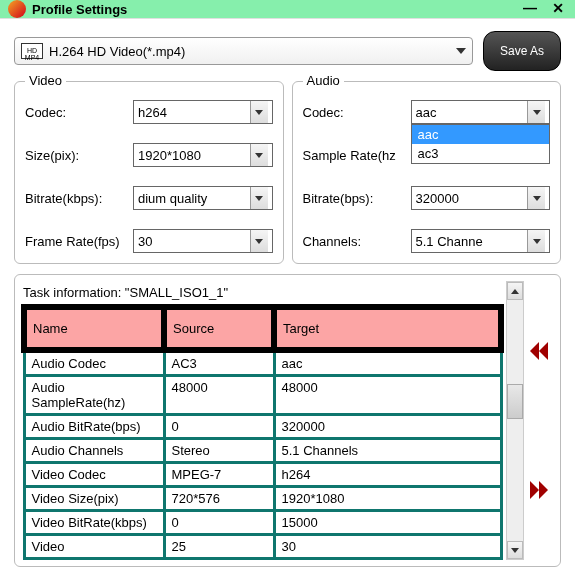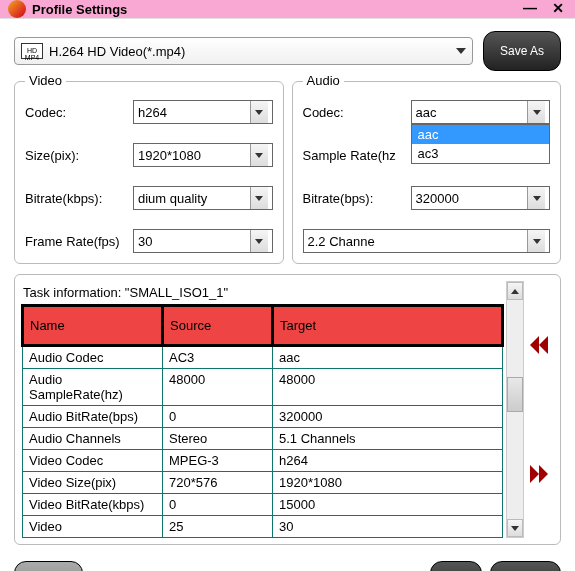--- a/index.html
+++ b/index.html
@@ -1,18 +1,18 @@
 <!DOCTYPE html>
 <html><head>
   <meta charset="utf-8">
   <style>
     * { box-sizing: border-box; margin: 0; padding: 0; }
     body { font-family: Tahoma, Arial, sans-serif; font-size: 12px; background: #d4d4d4; width: 575px; height: 571px; overflow: hidden; }
     .window { width: 575px; height: 571px; background: #fff; display: flex; flex-direction: column; }
-    .titlebar { background: #f9a8d4; height: 28px; display: flex; align-items: center; padding: 0 8px; border-bottom: 1px solid #e0e0e0; }
+    .titlebar { background: #86efac; height: 28px; display: flex; align-items: center; padding: 0 8px; border-bottom: 1px solid #e0e0e0; }
     .titlebar-icon { width: 18px; height: 18px; margin-right: 6px; background: linear-gradient(135deg, #f5a623 0%, #d0021b 100%); border-radius: 50%; }
     .titlebar-title { font-weight: bold; font-size: 13px; flex: 1; }
     .titlebar-controls { display: flex; gap: 10px; }
     .titlebar-btn { width: 18px; height: 18px; font-size: 14px; font-weight: bold; text-align: center; cursor: pointer; }
     .content { flex: 1; padding: 12px 14px 8px 14px; display: flex; flex-direction: column; gap: 10px; justify-content: space-between; }
     .toprow { display: flex; gap: 10px; align-items: center; }
     .profile-select { flex: 1; display: flex; align-items: center; height: 28px; border: 1px solid #999; border-radius: 4px; background: linear-gradient(#fff, #f0f0f0); padding: 0 6px; position: relative; }
     .profile-icon { width: 22px; height: 16px; border: 1px solid #333; font-size: 7px; text-align: center; line-height: 7px; padding-top: 3px; margin-right: 6px; background: #fff; }
     .profile-text { flex: 1; font-size: 13px; }
     .profile-arrow { width: 0; height: 0; border-left: 5px solid transparent; border-right: 5px solid transparent; border-top: 6px solid #333; }
@@ -28,22 +28,22 @@
     .combo-text { flex: 1; font-size: 13px; overflow: hidden; white-space: nowrap; }
     .combo-btn { width: 18px; height: 100%; display: flex; align-items: center; justify-content: center; border-left: 1px solid #999; background: linear-gradient(#f5f5f5, #ddd); }
     .combo-arrow { width: 0; height: 0; border-left: 4px solid transparent; border-right: 4px solid transparent; border-top: 5px solid #333; }
     .dropdown-open { position: absolute; top: 23px; left: -1px; right: -1px; border: 1px solid #666; background: #fff; z-index: 10; }
     .dropdown-item { padding: 2px 6px; font-size: 13px; }
     .dropdown-item.selected { background: #3399ff; color: #fff; }
     .task-area { border: 1px solid #bbb; border-radius: 6px; padding: 6px; position: relative; flex: 1; display: flex; }
     .task-scrollwrap { flex: 1; display: flex; flex-direction: column; }
     .task-caption { font-size: 13px; padding: 4px 2px; }
     .task-table { border-collapse: collapse; width: 100%; font-size: 13px; }
-    .task-table th { background: #ef4444; border: 3px solid #000000; padding: 11px 6px; text-align: left; font-weight: normal; }
-    .task-table td { border: 1px solid #0f766e; padding: 3px 6px; vertical-align: top; }
+    .task-table th { background: #fca5a5; border: 6px solid #000000; padding: 11px 6px; text-align: left; font-weight: normal; }
+    .task-table td { border: 3px solid #0f766e; padding: 3px 6px; vertical-align: top; }
     .task-table .col1 { width: 140px; }
     .task-table .col2 { width: 110px; }
     .vscroll { width: 18px; background: #eee; border: 1px solid #ccc; margin-left: 2px; display: flex; flex-direction: column; align-items: center; }
     .vscroll-btn { width: 100%; height: 18px; background: linear-gradient(#f5f5f5, #ddd); border: 1px solid #bbb; display: flex; align-items: center; justify-content: center; }
     .vscroll-track { flex: 1; position: relative; width: 100%; }
     .vscroll-thumb { position: absolute; top: 35%; width: 100%; height: 35px; background: linear-gradient(#e8e8e8, #ccc); border: 1px solid #aaa; }
     .vs-arrow-up { width: 0; height: 0; border-left: 4px solid transparent; border-right: 4px solid transparent; border-bottom: 5px solid #333; }
     .vs-arrow-down { width: 0; height: 0; border-left: 4px solid transparent; border-right: 4px solid transparent; border-top: 5px solid #333; }
     .side-arrows { width: 30px; display: flex; flex-direction: column; justify-content: space-around; align-items: center; }
     .side-arrow { display: flex; cursor: pointer; }
@@ -147,22 +147,23 @@
           <div class="field-row">
             <div class="field-label">Bitrate(bps):</div>
             <div class="combo">
               <div class="combo-text">320000</div>
               <div class="combo-btn">
                   <div class="combo-arrow"></div>
                 </div>
             </div>
           </div>
           <div class="field-row">
-            <div class="combo">
-              <div class="combo-text">2.2 Channe</div>
+            <div class="field-label">Channels:</div>
+            <div class="combo">
+              <div class="combo-text">5.1 Channe</div>
               <div class="combo-btn">
                   <div class="combo-arrow"></div>
                 </div>
             </div>
           </div>
         </div>
       </div>
     </div>
 
     <div class="task-area">
@@ -192,21 +193,21 @@
                 <td>0</td>
                 <td>320000</td>
               </tr>
               <tr>
                 <td>Audio Channels</td>
                 <td>Stereo</td>
                 <td>5.1 Channels</td>
               </tr>
               <tr>
                 <td>Video Codec</td>
-                <td>MPEG-3</td>
+                <td>MPEG-7</td>
                 <td>h264</td>
               </tr>
               <tr>
                 <td>Video Size(pix)</td>
                 <td>720*576</td>
                 <td>1920*1080</td>
               </tr>
               <tr>
                 <td>Video BitRate(kbps)</td>
                 <td>0</td>

